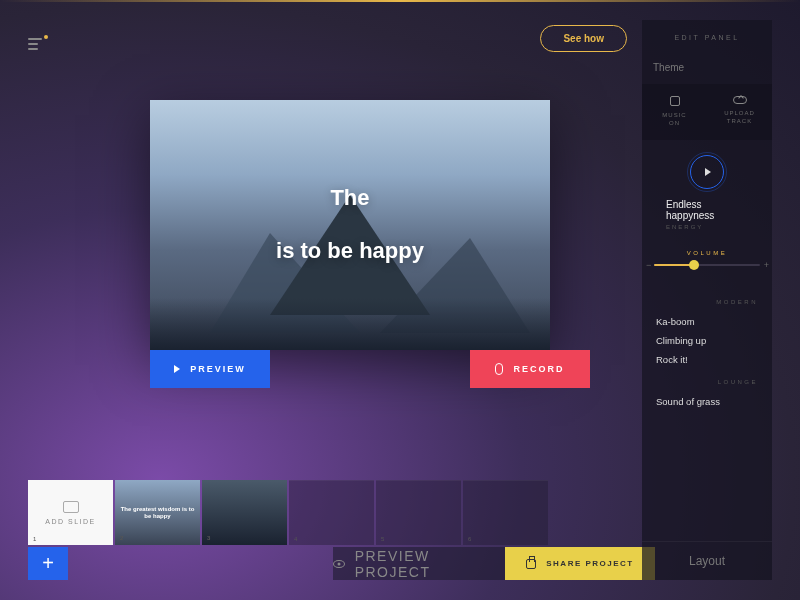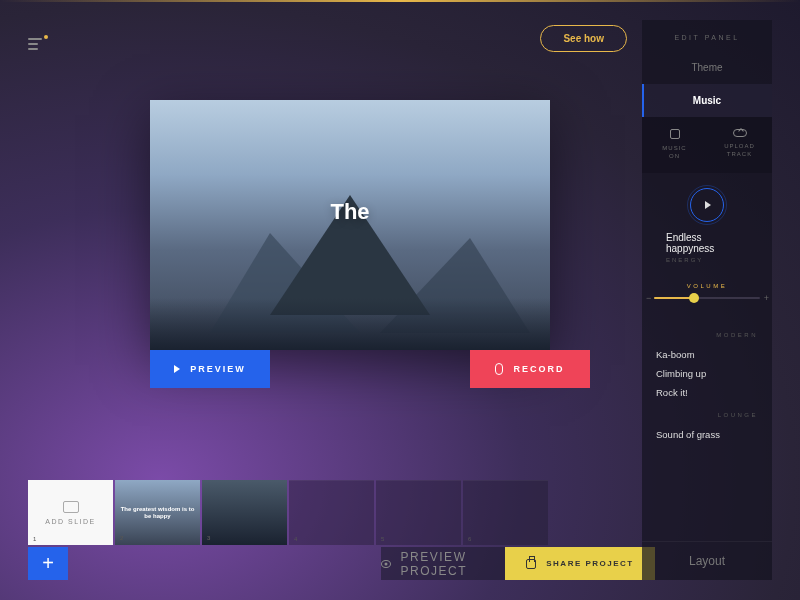--- a/index.html
+++ b/index.html
@@ -27,29 +27,29 @@
 .slide{flex:0 0 85px;height:65px;position:relative;font-size:6px;color:#666}
 .slide-add{background:#f8f8f8;display:flex;flex-direction:column;align-items:center;justify-content:center;gap:5px;color:#888;font-size:7px;letter-spacing:1.5px;cursor:pointer}
 .slide-add-icon{width:16px;height:12px;border:1.5px solid #aaa;border-radius:2px;position:relative}
 .slide-thumb{background:linear-gradient(180deg,#8fa8c4,#3a4455);display:flex;align-items:center;justify-content:center;color:#fff;font-size:6px;font-weight:700;text-align:center;line-height:1.1;cursor:pointer}
 .slide-thumb2{background:linear-gradient(180deg,#4a5a6a,#1a2230);cursor:pointer}
 .slide-empty{background:rgba(30,26,46,0.4);border-top:1px solid rgba(255,255,255,0.05)}
 .slide-num{position:absolute;bottom:3px;left:5px;font-size:6px;color:#555}
 .bottombar{position:absolute;bottom:20px;left:28px;right:145px;height:33px;display:flex}
 .btn-plus{width:40px;background:#2563eb;color:#fff;display:flex;align-items:center;justify-content:center;font-size:20px;font-weight:300;cursor:pointer}
 .btn-spacer{flex:1}
-.btn-prevproj{width:124px;background:rgba(30,26,46,0.6);color:#888;display:flex;align-items:center;justify-content:center;gap:10px;font-size:12px;letter-spacing:1.5px;cursor:pointer}
+.btn-prevproj{width:172px;background:rgba(30,26,46,0.6);color:#888;display:flex;align-items:center;justify-content:center;gap:10px;font-size:14px;letter-spacing:1.5px;cursor:pointer}
 .btn-share{width:150px;background:#e8d04a;color:#333;display:flex;align-items:center;justify-content:center;gap:10px;font-size:8px;font-weight:600;letter-spacing:1.5px;cursor:pointer}
 .eye{width:12px;height:8px;border:1.5px solid #888;border-radius:60% 60% 60% 60%;position:relative}
 .eye::after{content:'';position:absolute;top:50%;left:50%;transform:translate(-50%,-50%);width:3px;height:3px;border-radius:50%;background:#888}
 .share-icon{width:10px;height:10px;border:1.5px solid #333;border-radius:2px;position:relative}
 .share-icon::after{content:'';position:absolute;top:-4px;left:2px;width:4px;height:5px;border-left:1.5px solid #333;border-top:1.5px solid #333;border-right:1.5px solid #333}
 .panel{position:absolute;top:20px;right:28px;bottom:20px;width:130px;background:rgba(20,18,32,0.7);display:flex;flex-direction:column}
 .panel-title{font-size:7px;letter-spacing:2.5px;color:#666;text-align:center;padding:14px 0 10px}
-.tabs{display:flex;flex-direction:column}
+.tabs{display:flex;flex-direction:row}
 .tab{padding:11px;font-size:10px;color:#777;text-align:center;cursor:pointer;position:relative}
 .tab.active{color:#fff;font-weight:600;background:rgba(40,36,60,0.6)}
 .tab.active::before{content:'';position:absolute;left:0;top:0;bottom:0;width:2px;background:#2563eb}
 .music-controls{display:flex;padding:12px 0;background:rgba(15,13,26,0.5)}
 .mc{flex:1;display:flex;flex-direction:column;align-items:center;gap:5px;font-size:6px;letter-spacing:1px;color:#666;cursor:pointer;line-height:1.4;text-align:center}
 .speaker{width:10px;height:10px;border:1px solid #888;border-radius:2px;position:relative}
 .cloud{width:14px;height:8px;border:1px solid #888;border-radius:5px;position:relative}
 .cloud::after{content:'';position:absolute;bottom:3px;left:5px;width:3px;height:3px;border-left:1px solid #888;border-top:1px solid #888;transform:rotate(45deg)}
 .player{padding:15px 24px;}
 .play-btn{width:34px;height:34px;margin:0 auto 10px;border:1.5px solid #2563eb;border-radius:50%;display:flex;align-items:center;justify-content:center;cursor:pointer;position:relative}
@@ -84,20 +84,21 @@
 <div class="canvas">
   <div class="mountains">
     <div class="peak2"></div>
       <div class="peak3"></div>
       <div class="peak"></div>
       <div class="fg"></div>
   </div>
   <div class="canvas-text">
     <span>The</span><br>
     <br>
+    <span>is to be happy</span>
   </div>
 </div>
 
 <div class="canvas-actions">
   <div class="btn-preview">
     <div class="play-tri"></div>
     <span>PREVIEW</span>
   </div>
   <div class="btn-record">
     <div class="mic"></div>
@@ -139,21 +140,20 @@
   <div class="btn-share">
     <div class="share-icon"></div>
     <span>SHARE PROJECT</span>
   </div>
 </div>
 
 <div class="panel">
   <div class="panel-title">EDIT PANEL</div>
   <div class="tabs">
     <div class="tab">Theme</div>
-    <div class="tab active">Music</div>
   </div>
   <div class="music-controls">
     <div class="mc">
       <div class="speaker"></div>
       <span style="white-space:pre-line">MUSIC
 ON</span>
     </div>
     <div class="mc">
       <div class="cloud"></div>
       <span style="white-space:pre-line">UPLOAD

